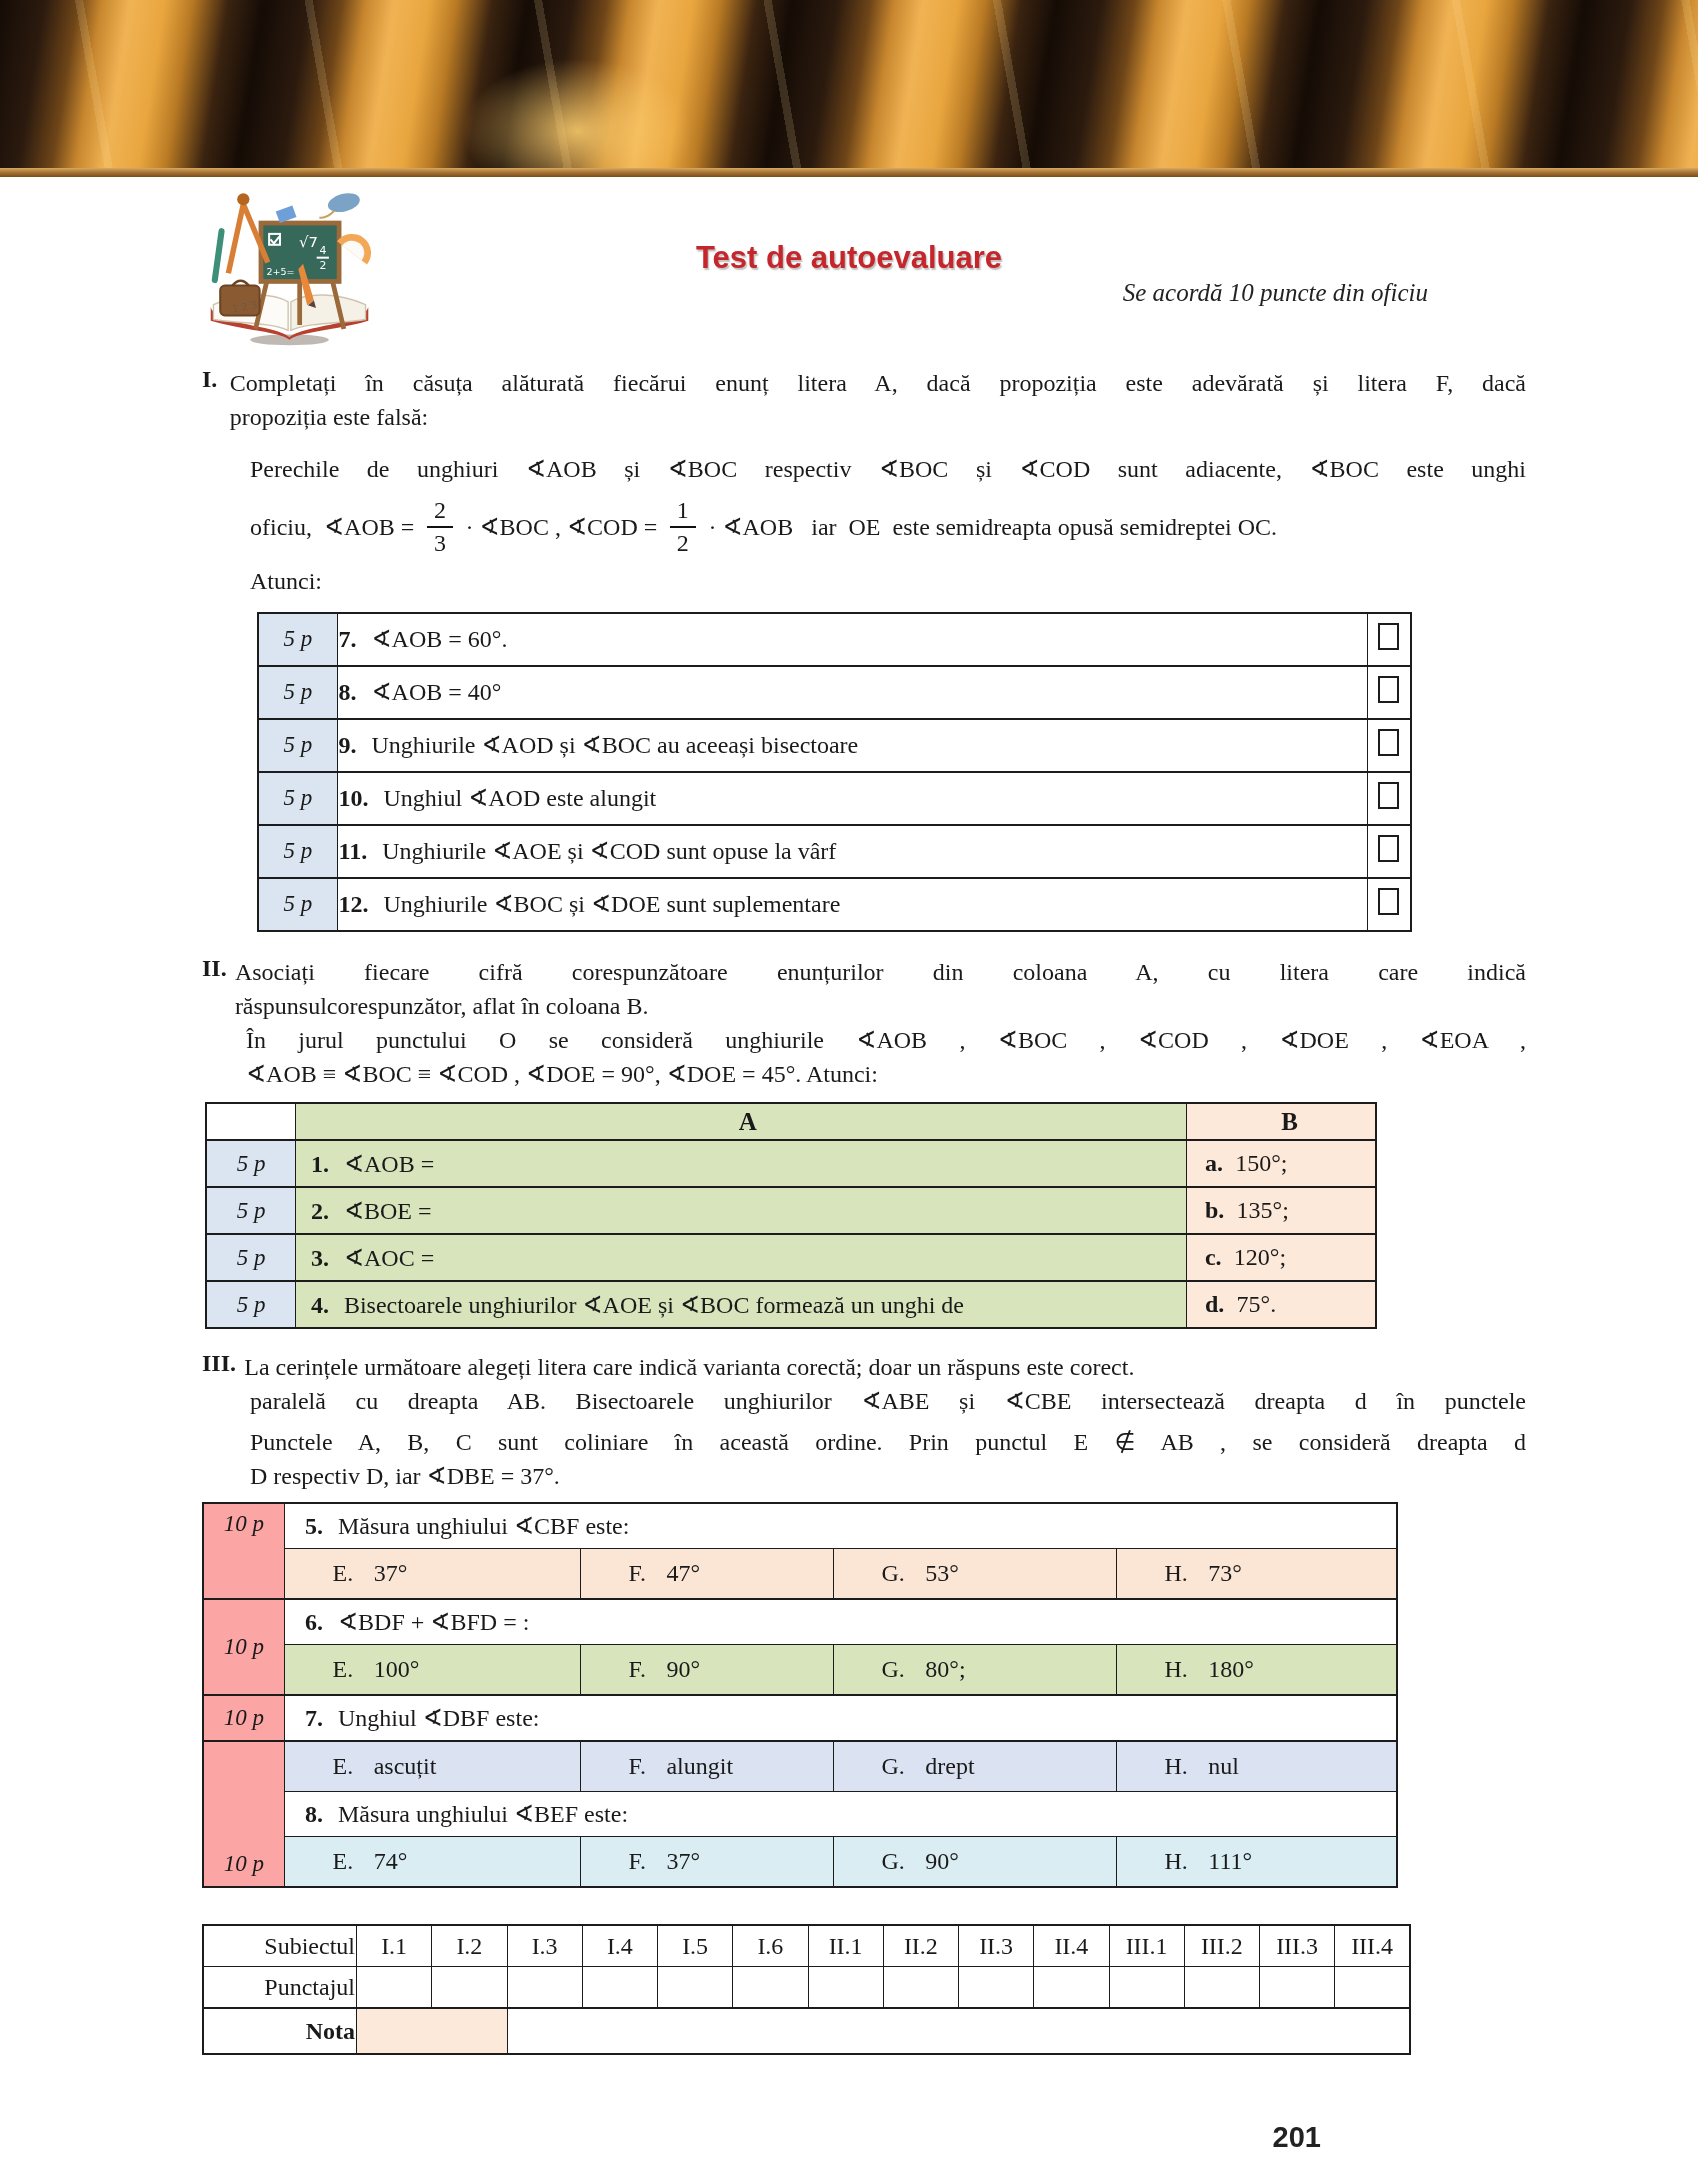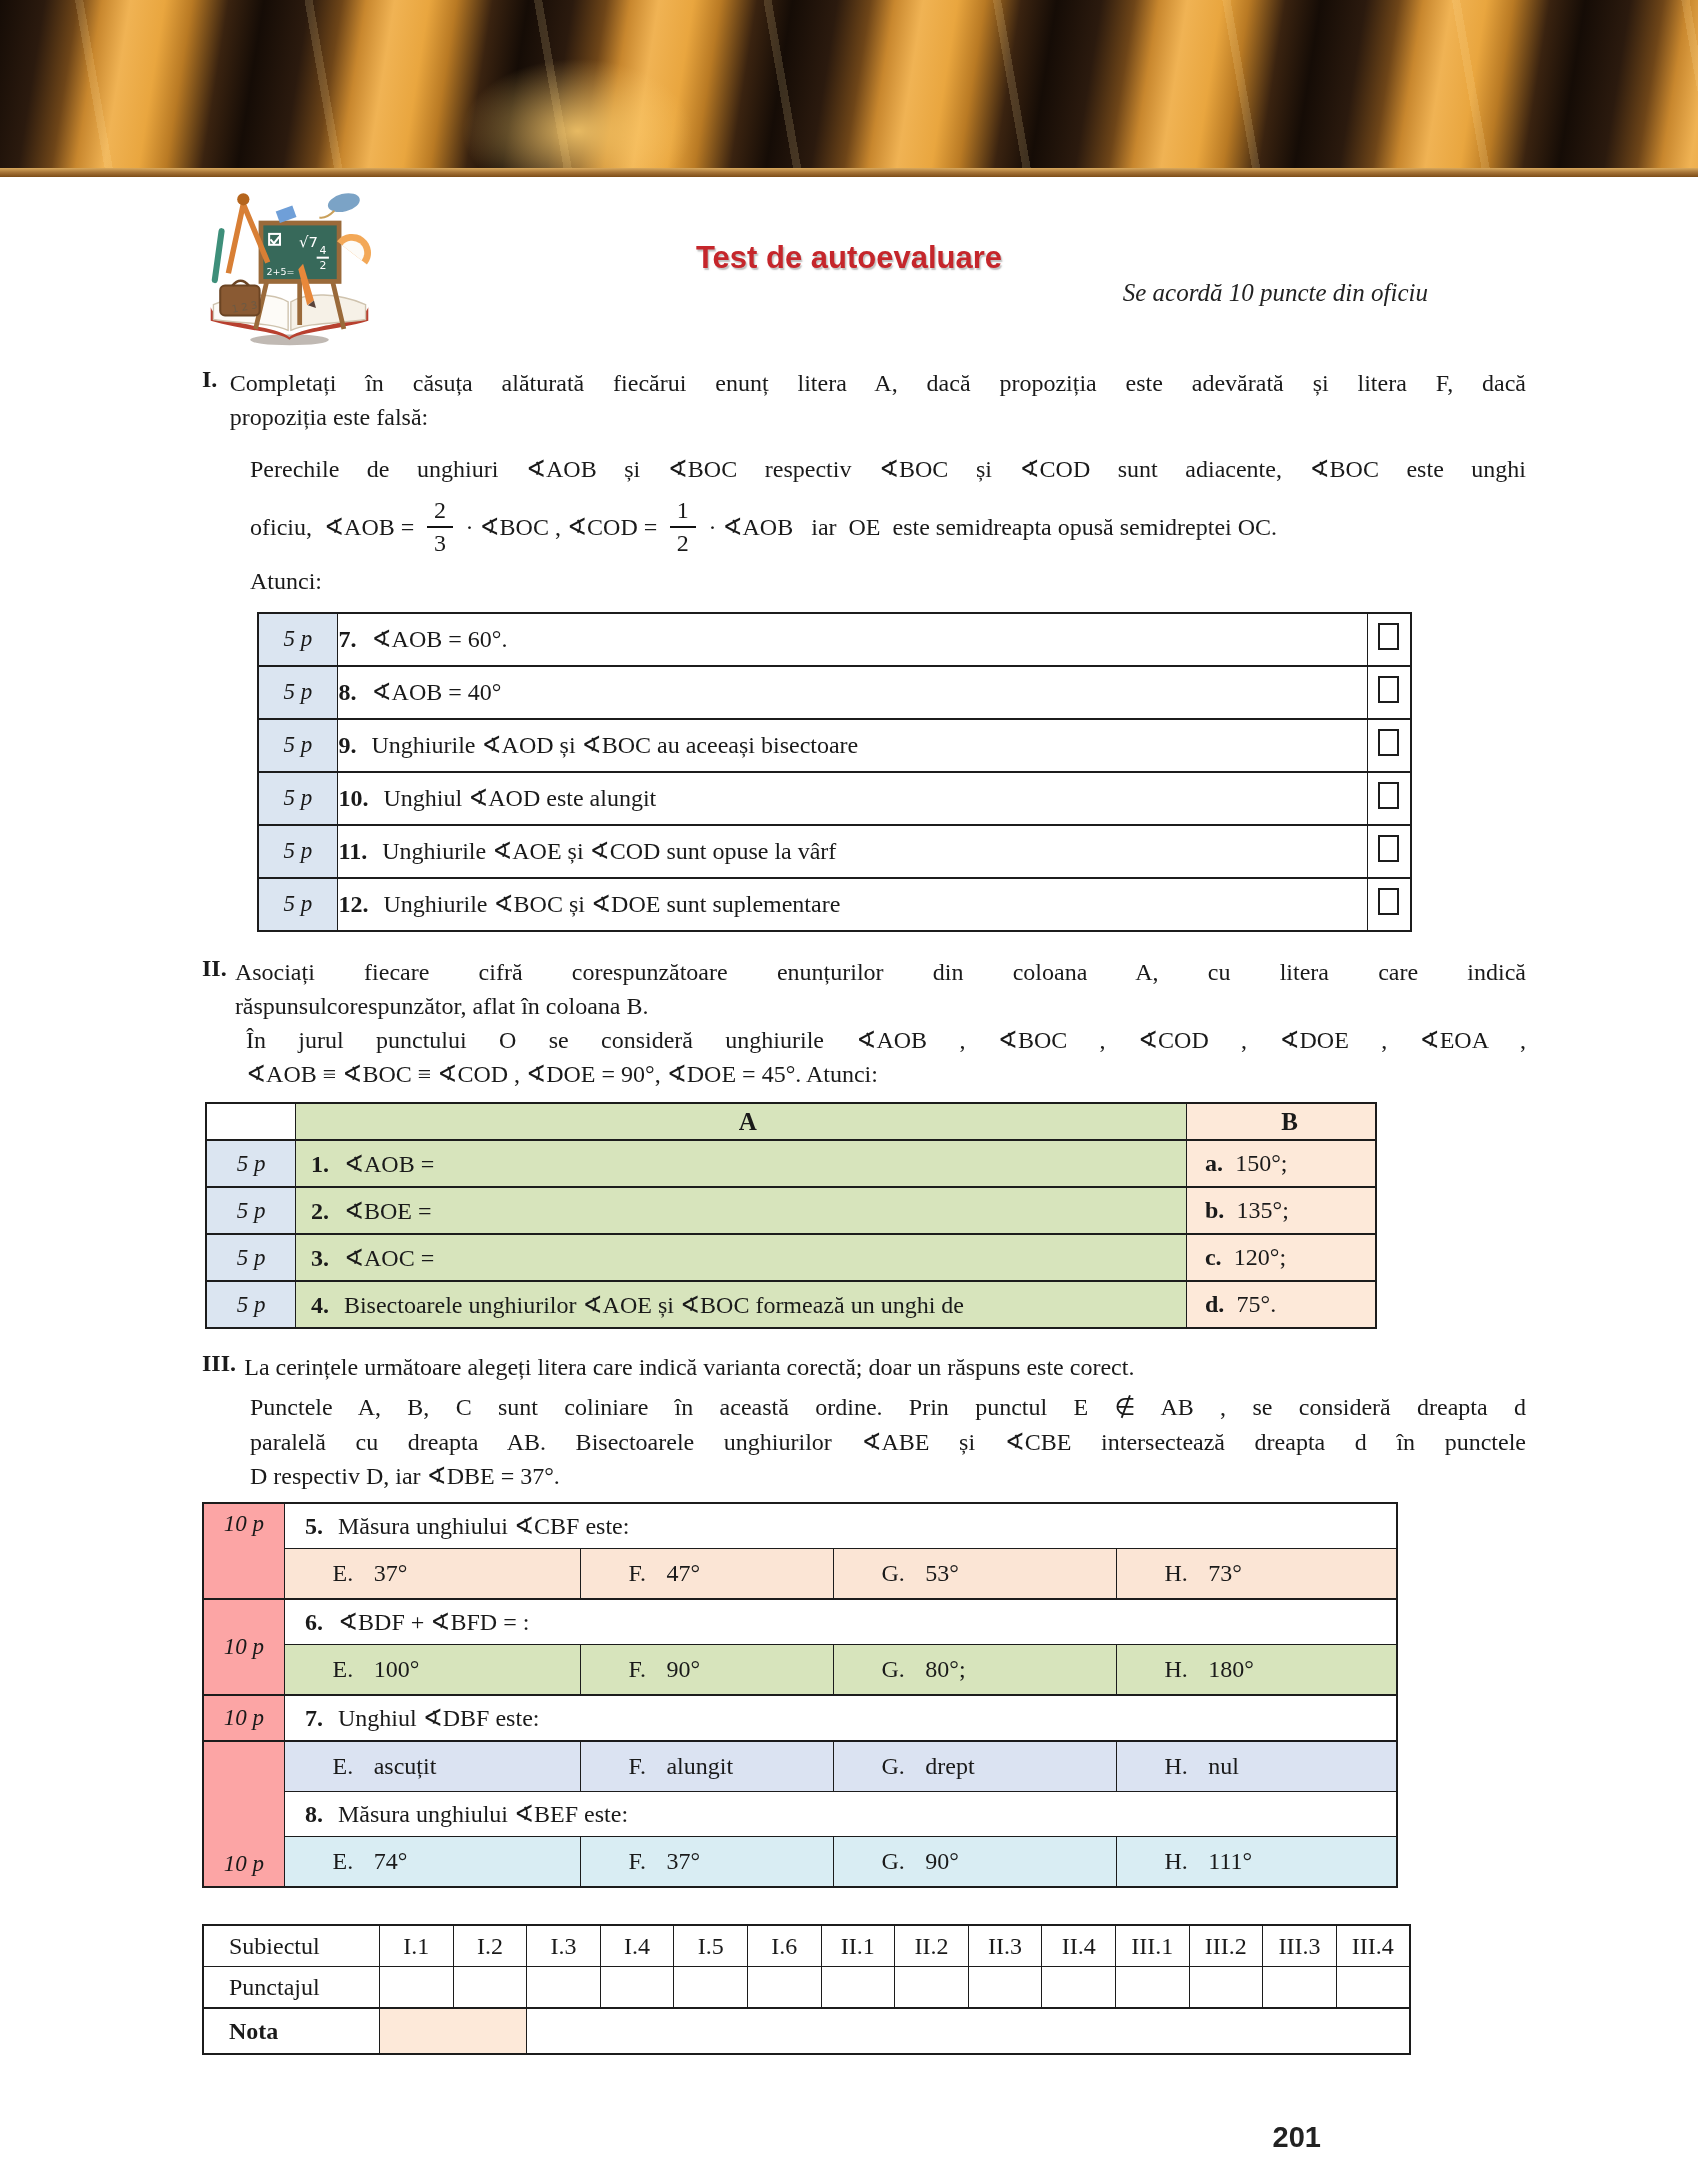--- a/index.html
+++ b/index.html
@@ -71,21 +71,21 @@
   .t3 .pts.top{vertical-align:top;padding-top:6.8px;}
   .t3 .pts.btm{vertical-align:bottom;padding-bottom:9.6px;}
   .t3 .qrow{height:42px;padding-left:20.5px;background:#fff;}
   .t3 .opt{height:47px;padding-left:48px;}
   .t3 .ol{margin-right:20.5px;}
   .bg5{background:#fbe5d5;} .bg6{background:#d7e4bc;} .bg7{background:#dbe3f2;} .bg8{background:#d9edf3;}
 
   
   .score{width:1209px;margin:36px 0 0 0;border:2.1px solid #1c1c1c;}
   .score td{border:solid #1c1c1c;border-width:1.4px;height:38px;text-align:center;}
-  .score .lbl{text-align:left;padding-left:25px;width:149px;}
+  .score .lbl{text-align:right;padding-left:2px;width:149px;}
   .score tr.nota td{border-top-width:2.1px;height:42px;}
   .score .b{font-weight:bold;}
   .nota-cell{background:#fde9d9;}
 
   .pagenum{margin-top:66px;text-align:right;padding-right:205px;
            font-family:"Liberation Sans",sans-serif;font-weight:bold;font-size:29px;color:#222;}
 </style>
 </head>
 <body>
 
@@ -243,22 +243,22 @@
       </tr>
     </tbody>
       </table>
 
     <div class="sec-head" style="margin-top:20.5px;">
       <span class="numeral w2">III.</span>
       <div class="sec-intro para">
         <div>La cerințele următoare alegeți litera care indică varianta corectă; doar un răspuns este corect.</div>
       </div>
     </div>
+    <div class="para indent jline">paralelă cu dreapta AB. Bisectoarele unghiurilor ∢ABE și ∢CBE intersectează dreapta d în punctele</div>
     <div class="para indent jline" style="margin-top:6.8px;">Punctele A, B, C sunt coliniare în această ordine. Prin punctul E ∉ AB , se consideră dreapta d</div>
-    <div class="para indent jline">paralelă cu dreapta AB. Bisectoarele unghiurilor ∢ABE și ∢CBE intersectează dreapta d în punctele</div>
     <div class="para indent">D respectiv D, iar ∢DBE = 37°.</div>
 
     <table class="t3">
       <colgroup>
           <col style="width:81px">
           <col style="width:296px">
           <col style="width:253px">
           <col style="width:283px">
           <col style="width:281px">
         </colgroup>

